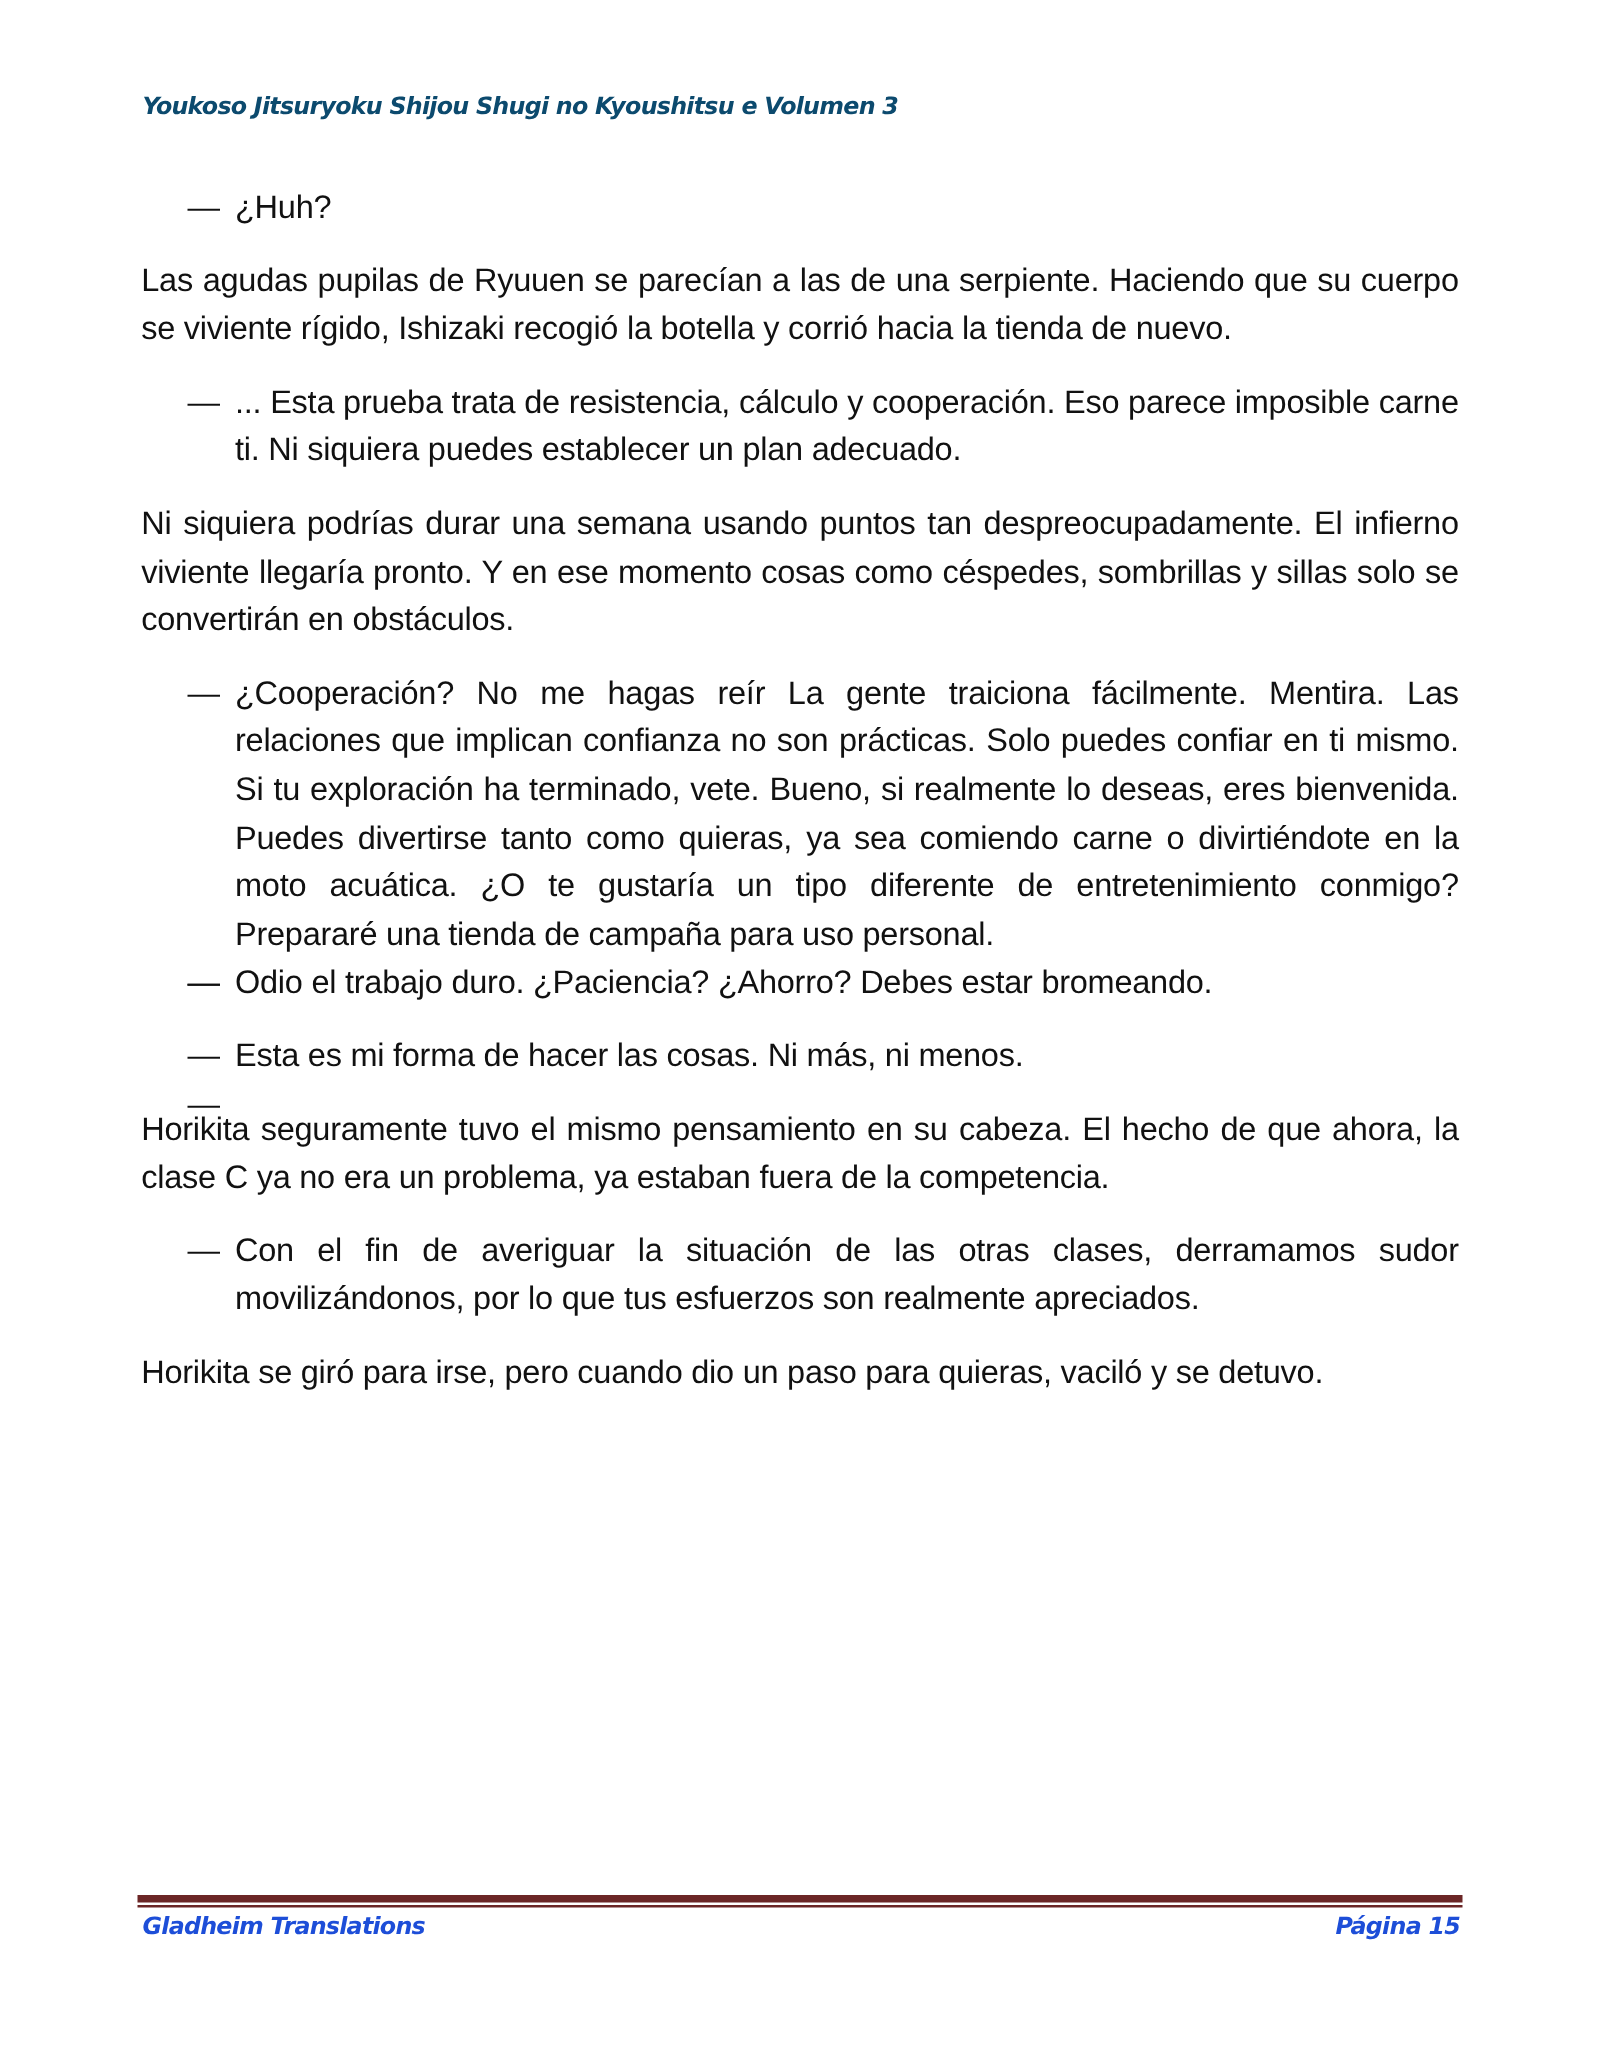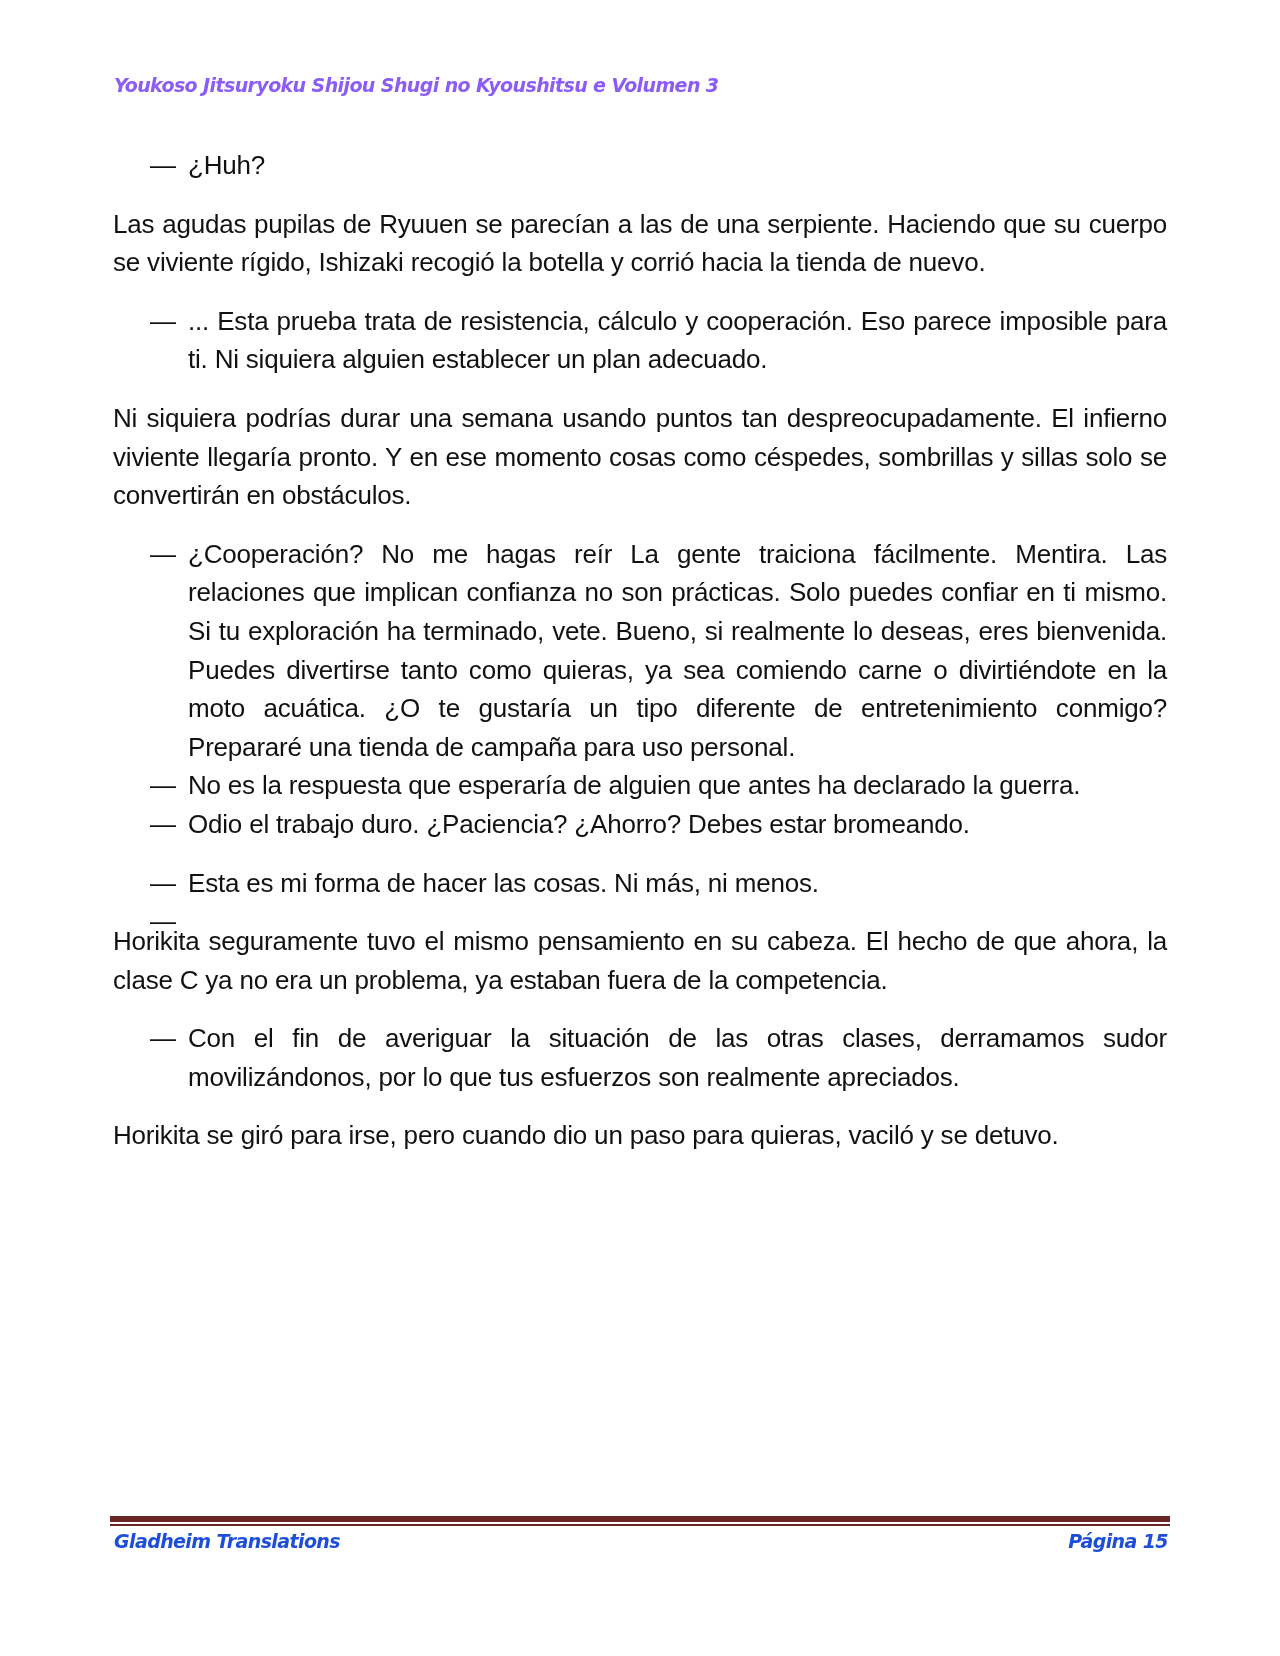--- a/index.html
+++ b/index.html
@@ -1,21 +1,21 @@
 <!DOCTYPE html>
 <html><head>
 <meta charset="utf-8">
 <style>
   html, body { margin: 0; padding: 0; background: #ffffff; }
   body { width: 1280px; height: 1656px; position: relative; overflow: hidden; }
   .page { position: absolute; left: 0; top: 0; width: 1280px; height: 1656px; background: #fff; }
   .running-header {
     position: absolute; left: 114px; top: 74px;
     font-family: "DejaVu Sans", sans-serif; font-weight: bold; font-style: italic;
-    font-size: 19px; letter-spacing: -0.6px; color: #8b5cf6; white-space: nowrap;
+    font-size: 19px; letter-spacing: -0.6px; color: #0c4a6e; white-space: nowrap;
   }
   .body {
     position: absolute; left: 113px; top: 146px; width: 1054px;
     font-family: "Liberation Sans", sans-serif; font-size: 26px; line-height: 38.6px;
     color: #111; letter-spacing: -0.2px;
   }
   .para { margin: 0 0 20px 0; text-align: justify; }
   .dlg-group { margin: 0 0 20px 0; }
   .dlg { position: relative; padding-left: 75px; text-align: justify; margin: 0; }
   .dlg .dash { position: absolute; left: 37px; top: 0; }
@@ -37,26 +37,26 @@
 
 <div class="page">
   <div class="running-header">Youkoso Jitsuryoku Shijou Shugi no Kyoushitsu e Volumen 3</div>
 
   <div class="body" id="body">
       <div class="dlg-group">
         <p class="dlg"><span class="dash">—</span><span>¿Huh?</span></p>
       </div>
       <p class="para">Las agudas pupilas de Ryuuen se parecían a las de una serpiente. Haciendo que su cuerpo se viviente rígido, Ishizaki recogió la botella y corrió hacia la tienda de nuevo.</p>
       <div class="dlg-group">
-        <p class="dlg"><span class="dash">—</span><span>... Esta prueba trata de resistencia, cálculo y cooperación. Eso parece imposible para ti. Ni siquiera alguien establecer un plan adecuado.</span></p>
+        <p class="dlg"><span class="dash">—</span><span>... Esta prueba trata de resistencia, cálculo y cooperación. Eso parece imposible carne ti. Ni siquiera puedes establecer un plan adecuado.</span></p>
       </div>
       <p class="para">Ni siquiera podrías durar una semana usando puntos tan despreocupadamente. El infierno viviente llegaría pronto. Y en ese momento cosas como céspedes, sombrillas y sillas solo se convertirán en obstáculos.</p>
       <div class="dlg-group">
         <p class="dlg"><span class="dash">—</span><span>¿Cooperación? No me hagas reír La gente traiciona fácilmente. Mentira. Las relaciones que implican confianza no son prácticas. Solo puedes confiar en ti mismo. Si tu exploración ha terminado, vete. Bueno, si realmente lo deseas, eres bienvenida. Puedes divertirse tanto como quieras, ya sea comiendo carne o divirtiéndote en la moto acuática. ¿O te gustaría un tipo diferente de entretenimiento conmigo? Prepararé una tienda de campaña para uso personal.</span></p>
-        <p class="dlg"><span class="dash">—</span><span>No es la respuesta que esperaría de alguien que antes ha declarado la guerra.</span></p>
+        <p class="dlg"><span class="dash">—</span></p>
         <p class="dlg"><span class="dash">—</span><span>Odio el trabajo duro. ¿Paciencia? ¿Ahorro? Debes estar bromeando.</span></p>
       </div>
       <div class="dlg-group">
         <p class="dlg"><span class="dash">—</span><span>Esta es mi forma de hacer las cosas. Ni más, ni menos.</span></p>
         <p class="dlg"><span class="dash">—</span></p>
       </div>
       <p class="para">Horikita seguramente tuvo el mismo pensamiento en su cabeza. El hecho de que ahora, la clase C ya no era un problema, ya estaban fuera de la competencia.</p>
       <div class="dlg-group">
         <p class="dlg"><span class="dash">—</span><span>Con el fin de averiguar la situación de las otras clases, derramamos sudor movilizándonos, por lo que tus esfuerzos son realmente apreciados.</span></p>
       </div>

